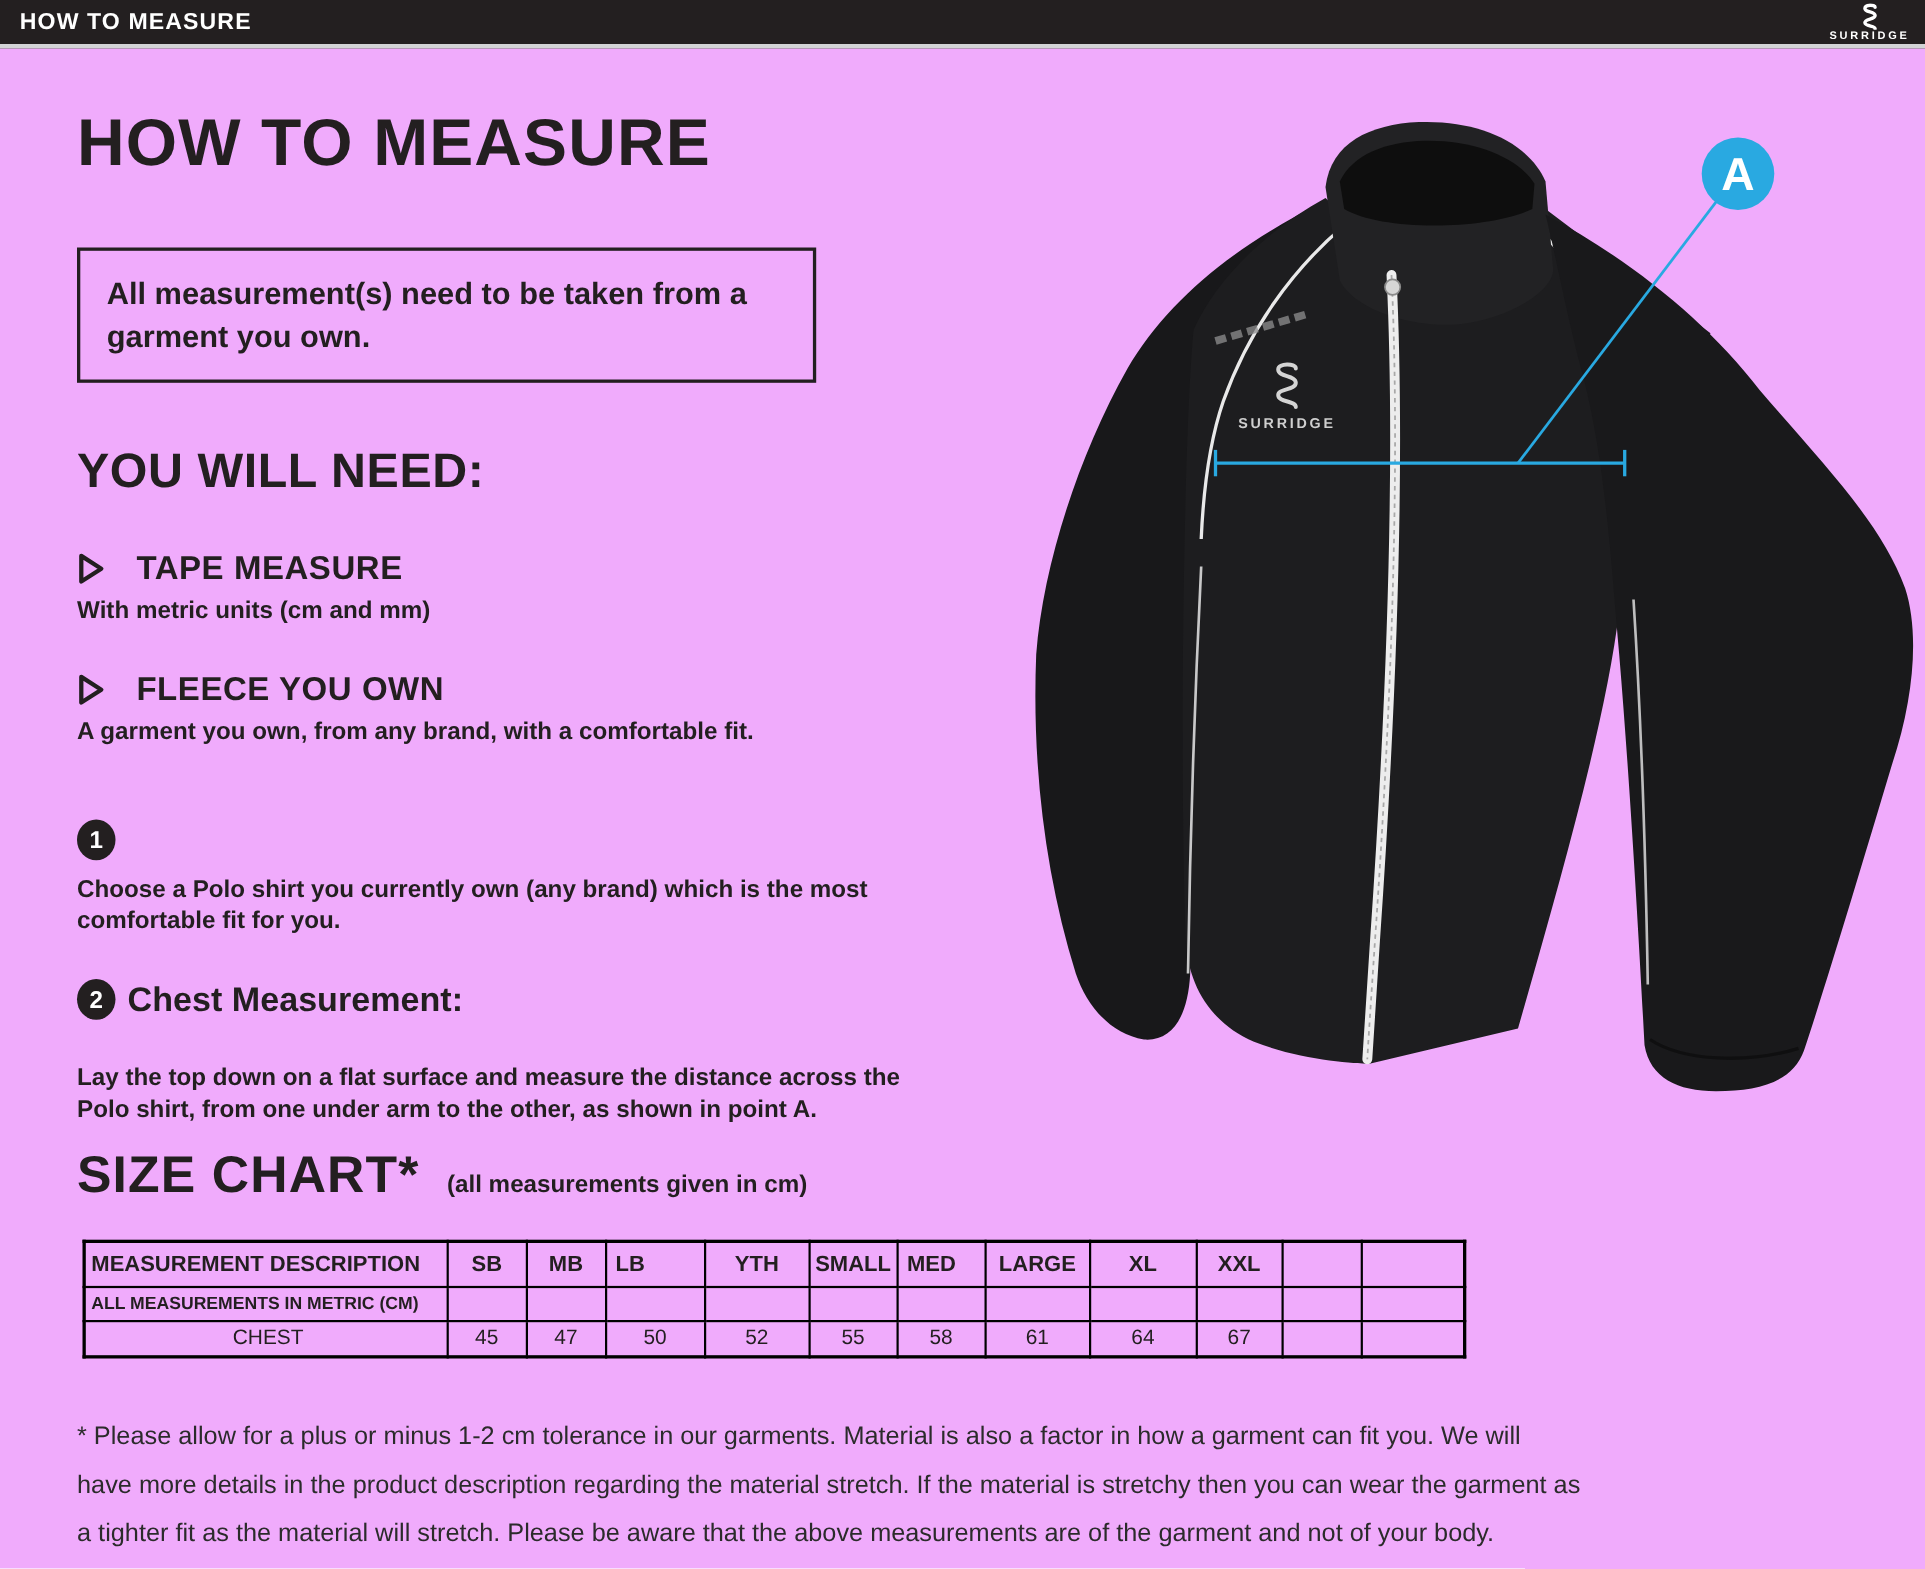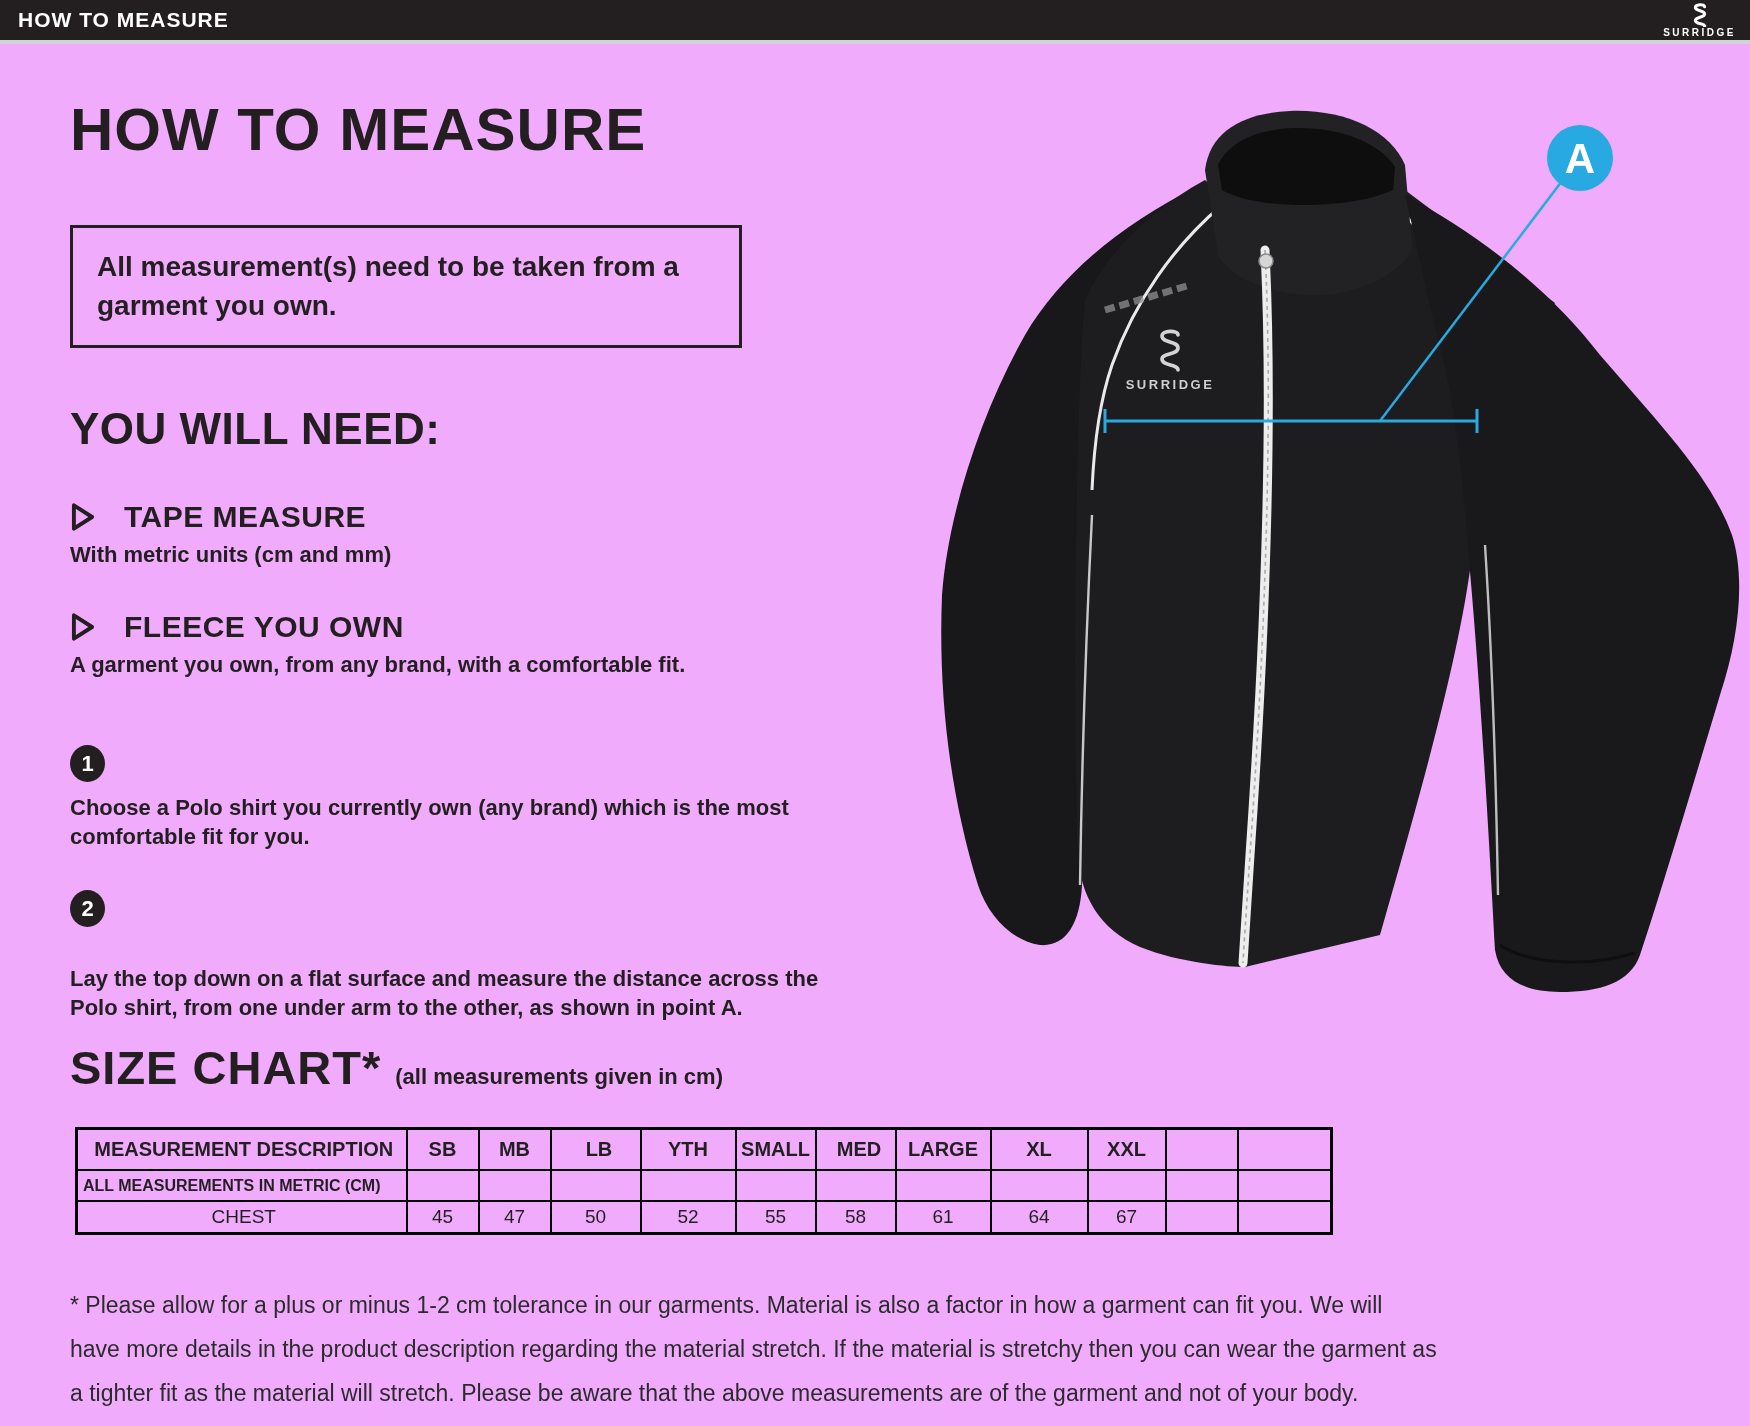--- a/index.html
+++ b/index.html
@@ -26,29 +26,29 @@
   .need-title{font-size:30px;font-weight:700;letter-spacing:0.5px;}
   .need-desc{font-size:22px;font-weight:700;margin-top:8px;}
 
   .step{position:absolute;left:70px;width:820px;}
   .step-title-row{display:flex;align-items:center;gap:11px;}
   .badge{flex:0 0 auto;width:35px;height:37px;border-radius:50%;background:#231f20;color:#fff;
          display:flex;align-items:center;justify-content:center;font-size:22px;font-weight:700;}
   .step-title{font-size:31px;font-weight:700;}
   .step-desc{position:absolute;left:70px;width:800px;font-size:22px;font-weight:700;line-height:29px;}
 
-  .size-heading{position:absolute;left:70px;top:1040px;display:flex;align-items:baseline;gap:14px;}
+  .size-heading{position:absolute;left:70px;top:1040px;display:flex;align-items:baseline;gap:25px;}
   .size-heading .big{font-size:47px;font-weight:700;letter-spacing:1px;}
   .size-heading .small{font-size:22px;font-weight:700;}
 
   
   table.size-chart{position:absolute;left:75px;top:1127px;width:1255px;border-collapse:collapse;
                    table-layout:fixed;border:3px solid #000;}
   table.size-chart th,table.size-chart td{border:2px solid #000;overflow:hidden;white-space:nowrap;}
-  table.size-chart thead th{height:37px;font-size:20px;font-weight:700;text-align:center;}
+  table.size-chart thead th{height:37px;font-size:20px;font-weight:700;}
   th.desc{font-size:22px;text-align:left;padding-left:5px;}
   th.al{text-align:left;padding-left:8px;}
   td.rowlabel{font-size:16px;font-weight:700;text-align:left;padding-left:5px;height:27px;}
   tr.vals td{font-size:19px;font-weight:400;text-align:center;height:28px;}
   tr.blank td{height:27px;}
 
   .footnote{position:absolute;left:70px;top:1283px;width:1368px;font-size:23px;font-weight:400;
             line-height:44px;color:#2b2b2b;}
 
   
@@ -100,20 +100,21 @@
   <div class="step" style="top:745px">
     <div class="step-title-row">
       <div class="badge">1</div>
     </div>
   </div>
   <div class="step-desc" style="top:793px">Choose a Polo shirt you currently own (any brand) which is the most comfortable fit for you.</div>
 
   <div class="step" style="top:890px">
     <div class="step-title-row">
       <div class="badge">2</div>
+      <div class="step-title">Chest Measurement:</div>
     </div>
   </div>
   <div class="step-desc" style="top:964px">Lay the top down on a flat surface and measure the distance across the Polo shirt, from one under arm to the other, as shown in point A.</div>
 
   <div class="size-heading">
     <span class="big">SIZE CHART*</span>
     <span class="small">(all measurements given in cm)</span>
   </div>
 
   <table class="size-chart">

